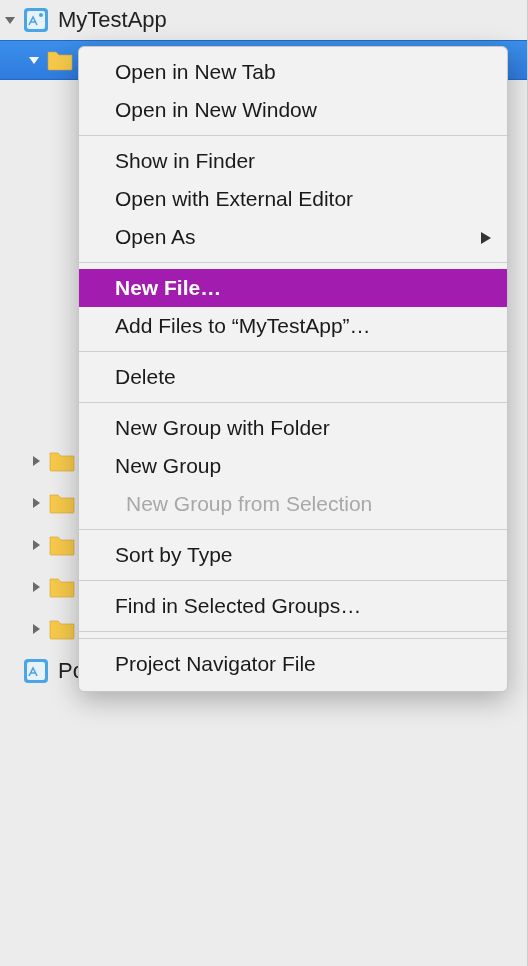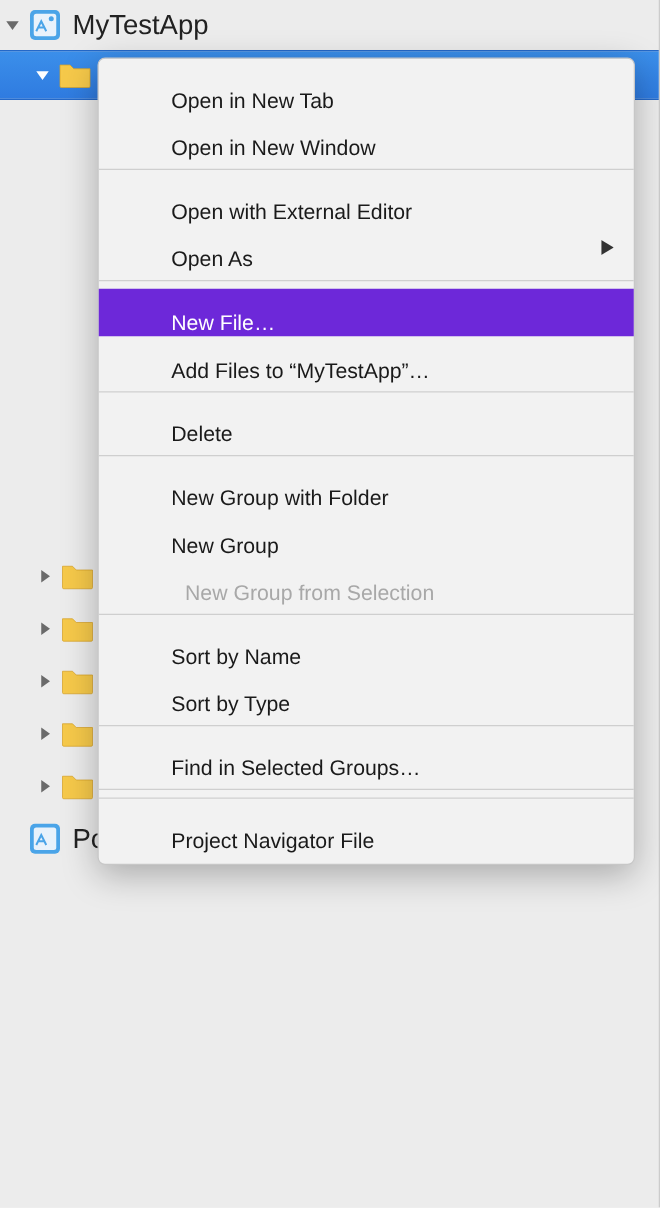--- a/index.html
+++ b/index.html
@@ -60,31 +60,32 @@
       left: 78px;
       width: 430px;
       background: #f2f2f2;
       border: 1px solid #c7c7c7;
       border-radius: 6px;
       box-shadow: 0 8px 28px rgba(0,0,0,0.28);
       padding: 6px 0 8px 0;
     }
     .menu-item {
       display: flex;
-      align-items: flex-end;
+      align-items: center;
       height: 38px;
-      padding: 0 18px 0 58px;
-      font-size: 17px;
+      padding: 0 18px 0 36px;
+      font-size: 21px;
       color: #1a1a1a;
       position: relative;
     }
     .menu-item.disabled { color: #a8a8a8; margin-left: 11px; }
     .menu-item.highlighted {
-      background: #6d28d9;
+      background: #a21caf;
       color: #fff;
+      font-weight: bold;
     }
     .menu-sep {
       height: 1px;
       background: #cfcfcf;
       margin: 6px 0;
     }
     .submenu-arrow {
       position: absolute;
       right: 16px;
       top: 50%;
@@ -205,20 +206,23 @@
 
 <div class="context-menu">
   <div class="menu-item">
       <span>Open in New Tab</span>
     </div>
   <div class="menu-item">
       <span>Open in New Window</span>
     </div>
   <div class="menu-sep"></div>
   <div class="menu-item">
+      <span>Show in Finder</span>
+    </div>
+  <div class="menu-item">
       <span>Open with External Editor</span>
     </div>
   <div class="menu-item">
     <span>Open As</span>
     <span class="submenu-arrow"><svg width="10" height="12" viewBox="0 0 10 12">
           <polygon points="0,0 10,6 0,12" fill="#333"></polygon>
         </svg></span>
   </div>
   <div class="menu-sep"></div>
   <div class="menu-item highlighted">
@@ -236,23 +240,20 @@
       <span>New Group with Folder</span>
     </div>
   <div class="menu-item">
       <span>New Group</span>
     </div>
   <div class="menu-item disabled">
       <span>New Group from Selection</span>
     </div>
   <div class="menu-sep"></div>
   <div class="menu-item">
-      <span>Sort by Name</span>
-    </div>
-  <div class="menu-item">
       <span>Sort by Type</span>
     </div>
   <div class="menu-sep"></div>
   <div class="menu-item">
       <span>Find in Selected Groups…</span>
     </div>
   <div class="menu-sep"></div>
   <div class="menu-sep"></div>
   <div class="menu-item">
       <span>Project Navigator File</span>

